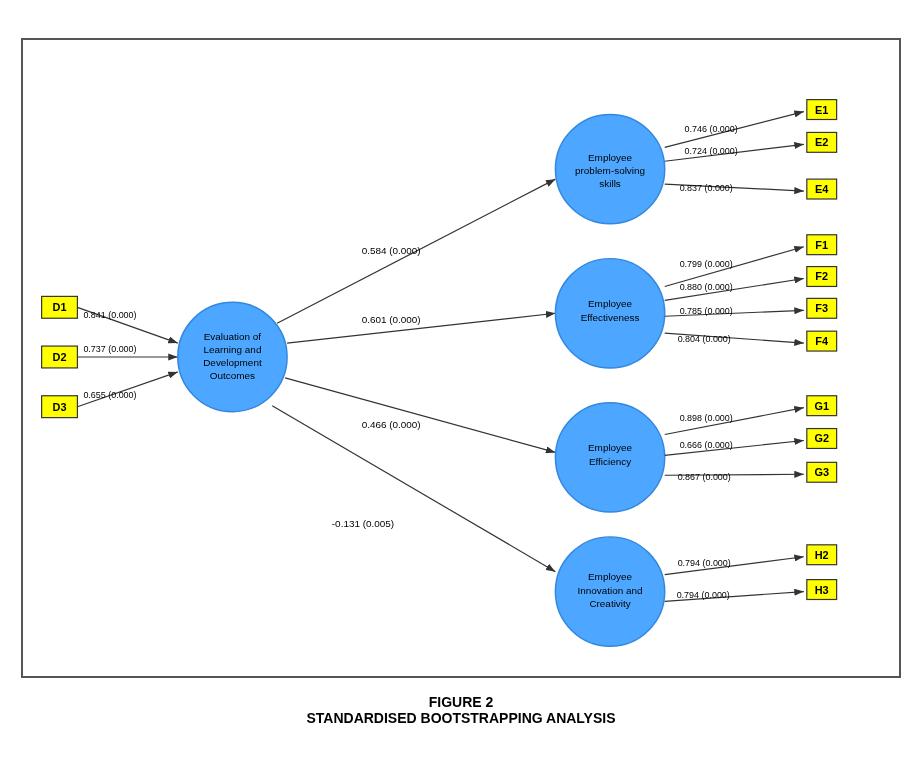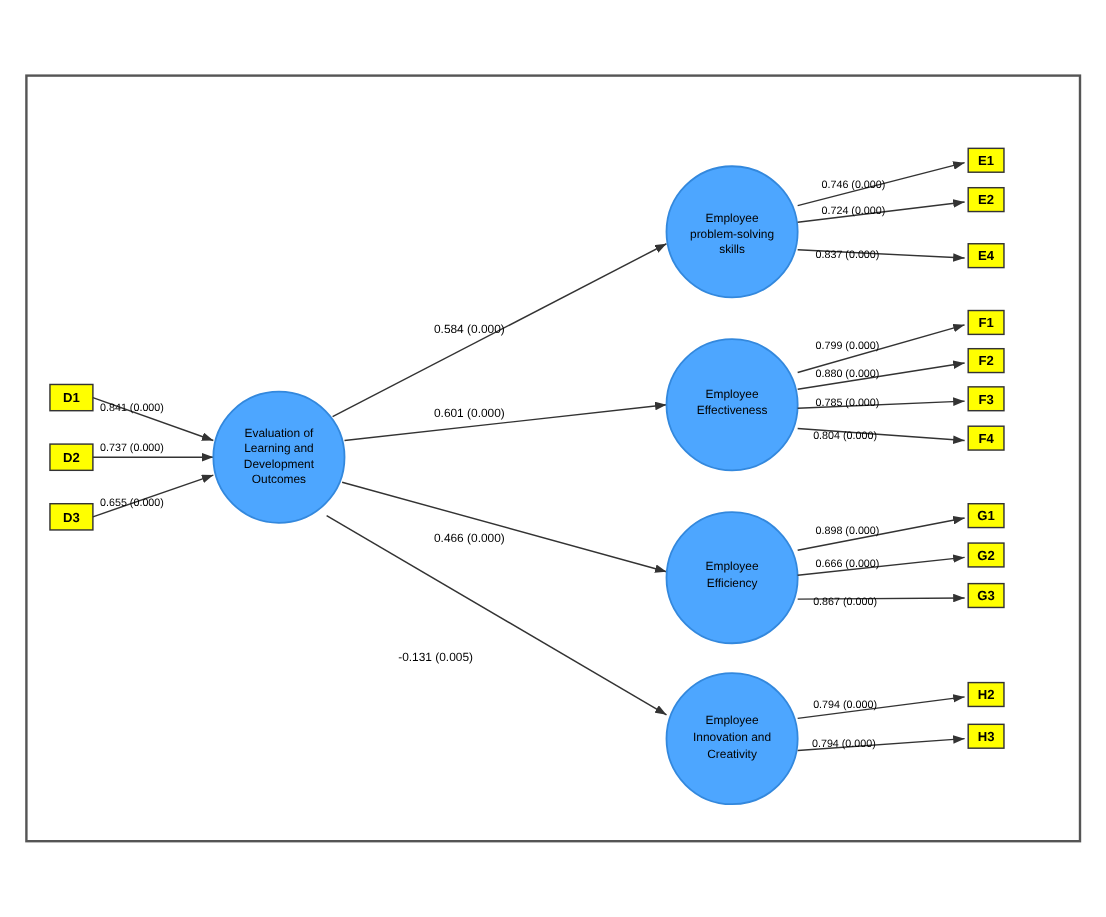--- a/index.html
+++ b/index.html
@@ -174,13 +174,17 @@
       <text x="803" y="522" text-anchor="middle" font-size="11" font-family="Arial" font-weight="bold">H2</text>
 
       <line x1="645" y1="565" x2="785" y2="555" stroke="#333" stroke-width="1.2" marker-end="url(#arrowhead)"></line>
       <text x="657" y="562" font-size="9" font-family="Arial">0.794 (0.000)</text>
       <rect x="788" y="543" width="30" height="20" fill="#ffff00" stroke="#333" stroke-width="1.2"></rect>
       <text x="803" y="557" text-anchor="middle" font-size="11" font-family="Arial" font-weight="bold">H3</text>
 
     </svg>
   </div>
 
+  <div class="caption">
+    <div class="caption-line1">FIGURE 2</div>
+    <div class="caption-line2">STANDARDISED BOOTSTRAPPING ANALYSIS</div>
+  </div>
 </div>
 
 </body></html>

